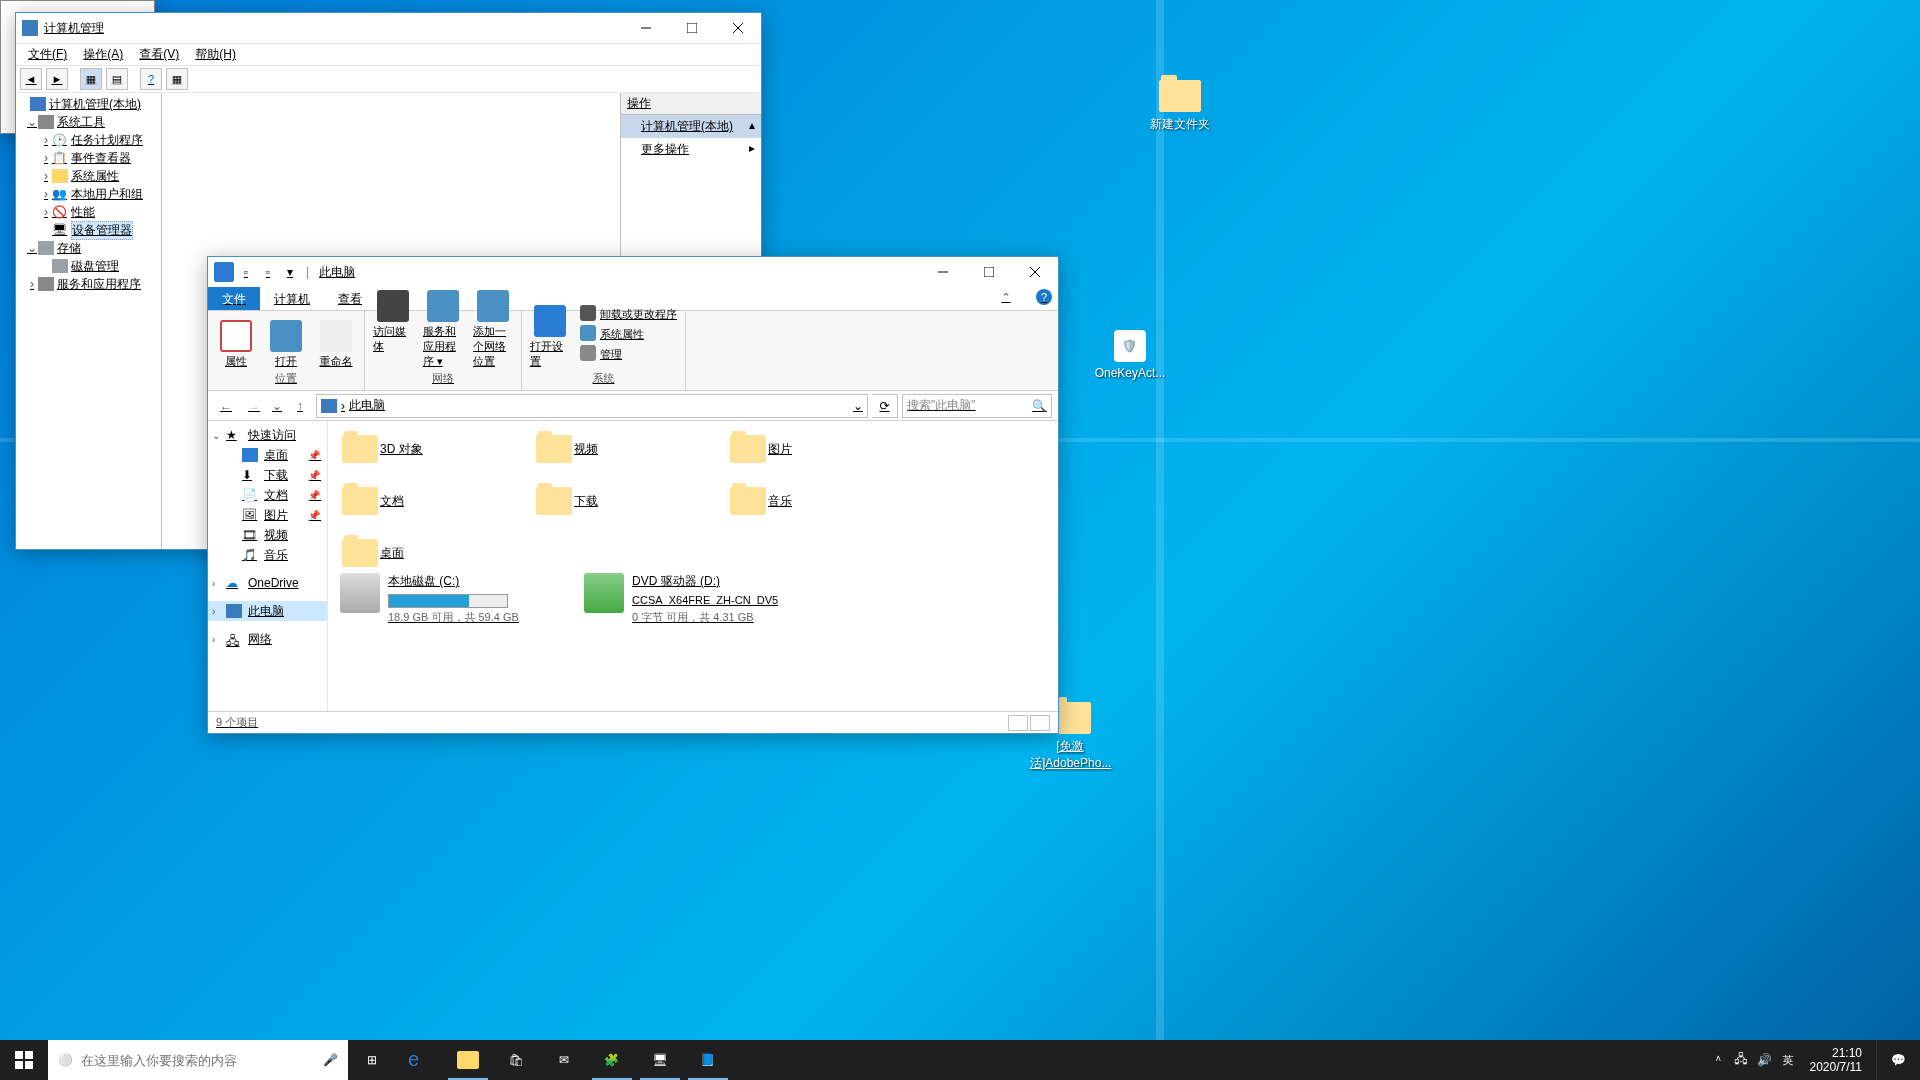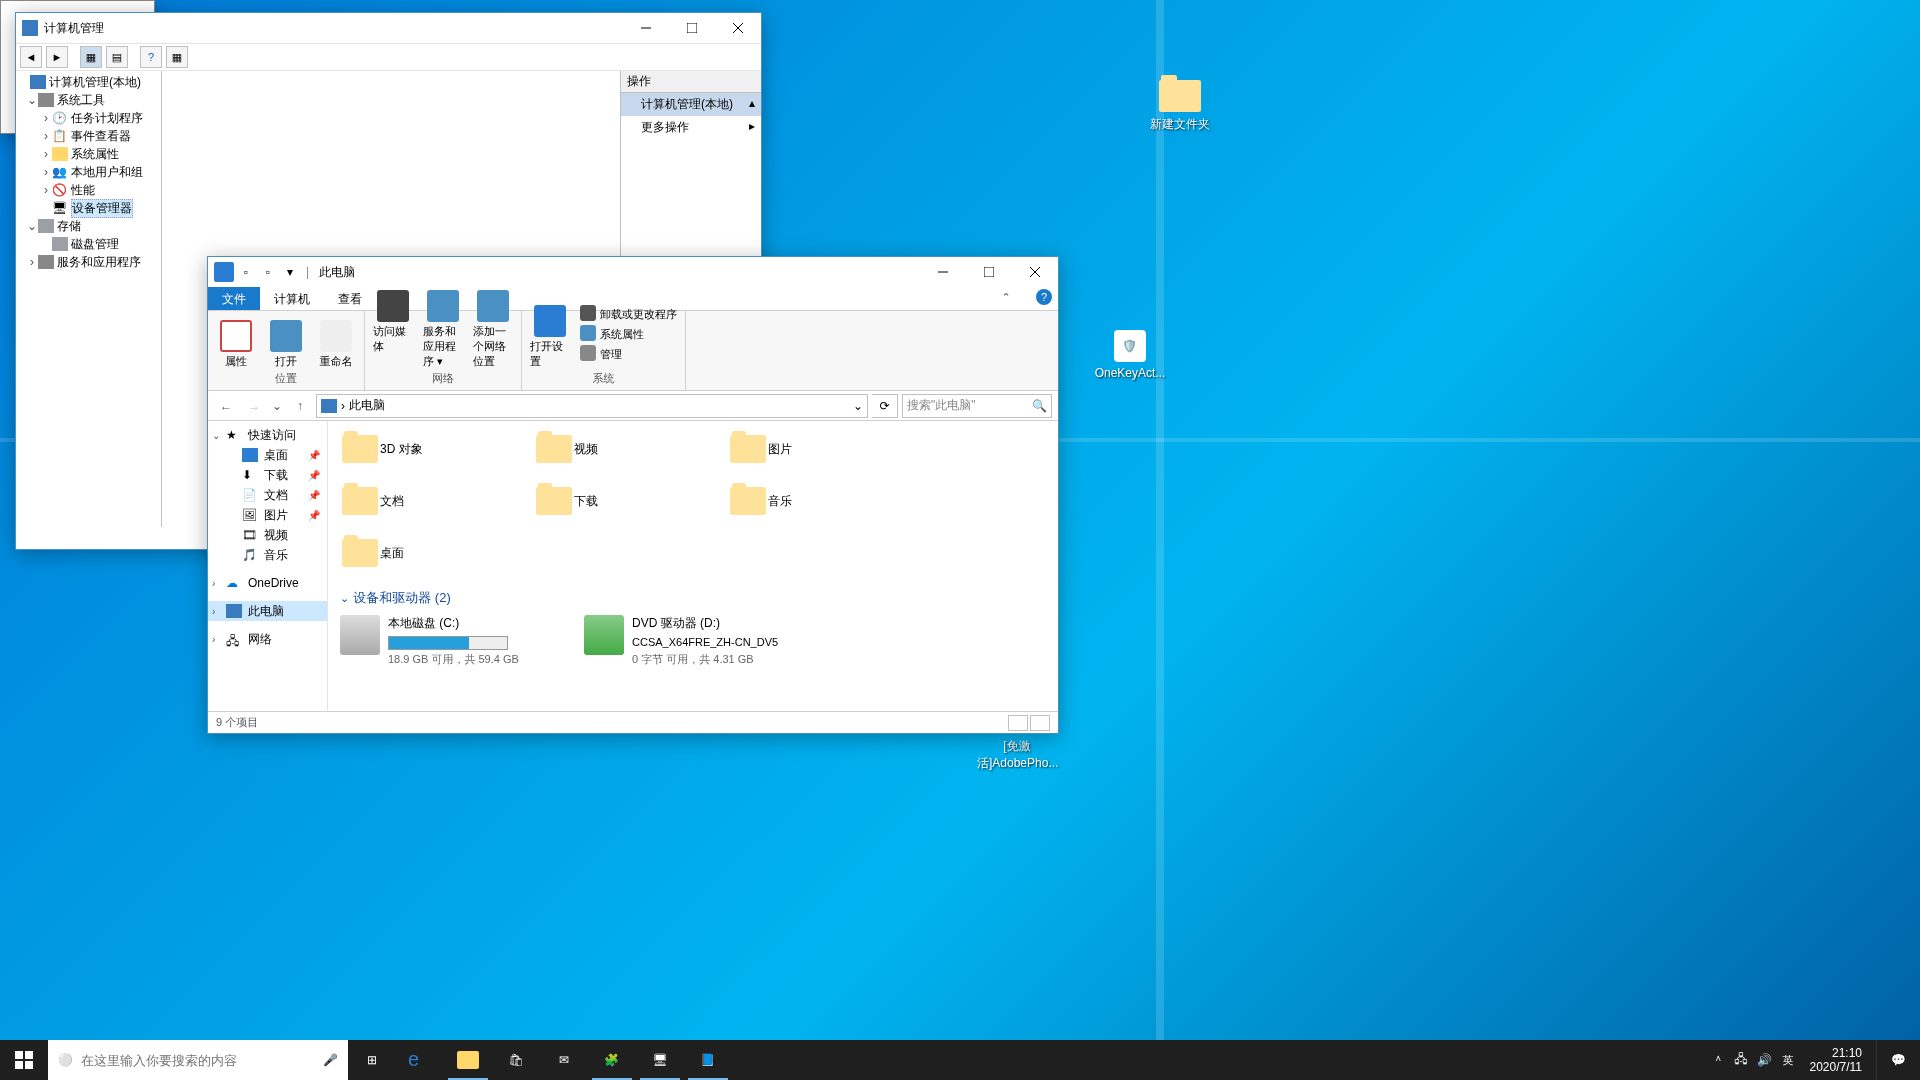--- a/index.html
+++ b/index.html
@@ -8,21 +8,21 @@
 .desktop::before { content:""; position:absolute; inset:0; background:
   linear-gradient(90deg, transparent 49.8%, rgba(255,255,255,.15) 49.8%, rgba(255,255,255,.15) 50.2%, transparent 50.2%),
   linear-gradient(0deg, transparent 49.8%, rgba(255,255,255,.15) 49.8%, rgba(255,255,255,.15) 50.2%, transparent 50.2%);
   background-position: 200px 0, 0 -100px; }
 .desktop-icon { position: absolute; width: 80px; text-align: center; color: #fff; font-size: 12px; }
 .desktop-icon .folder { width: 42px; height: 32px; background: #ffe29a; border-radius: 2px; margin: 0 auto 4px; position: relative; }
 .desktop-icon .folder::before { content:""; position:absolute; top:-5px; left:2px; width:16px; height:6px; background:#ffe29a; border-radius:2px 2px 0 0; }
 .desktop-icon span { text-shadow: 1px 1px 2px rgba(0,0,0,.8); }
 
 
-.win { position: absolute; background: #fff; border: 1px solid #4a90c2; box-shadow: 0 4px 20px rgba(0,0,0,.3); }
+.win { position: absolute; background: #fff; border: 1px solid #4a90c2; box-shadow: 0 4px 20px rgba(0,0,0,.3); text-decoration: underline; }
 .titlebar { height: 30px; background: #fff; display: flex; align-items: center; font-size: 12px; }
 .titlebar .ticon { width: 16px; height: 16px; margin: 0 6px; }
 .titlebar .title { flex: 1; }
 .titlebar .winbtn { width: 46px; height: 30px; display:flex; align-items:center; justify-content:center; cursor:pointer; }
 .winbtn svg { width:10px; height:10px; }
 
 
 #compmgmt { left: 15px; top: 12px; width: 747px; height: 538px; }
 .menubar { height: 22px; display:flex; align-items:center; padding:0 4px; font-size:12px; border-top:1px solid #e5e5e5; }
 .menubar span { padding: 2px 8px; cursor:default; }
@@ -124,21 +124,21 @@
 <div class="desktop">
 
   <div class="desktop-icon" style="left:1140px; top:80px;">
     <div class="folder"></div>
     <span>新建文件夹</span>
   </div>
   <div class="desktop-icon" style="left:1090px; top:330px;">
     <div style="width:32px;height:32px;background:#fff;border-radius:4px;margin:0 auto 4px;display:flex;align-items:center;justify-content:center;">🛡️</div>
     <span>OneKeyAct...</span>
   </div>
-  <div class="desktop-icon" style="left:977px; top:702px;">
+  <div class="desktop-icon" style="left:1030px; top:702px;text-decoration:underline;">
     <div class="folder"></div>
     <span>[免激活]AdobePho...</span>
   </div>
 
   <div id="emptydlg"></div>
 
   <div id="compmgmt" class="win" style="z-index:2;">
     <div class="titlebar">
       <div class="ticon ic-monitor"></div>
       <div class="title">计算机管理</div>
@@ -150,20 +150,26 @@
       <div class="winbtn">
           <svg viewBox="0 0 10 10">
             <rect x="0" y="0" width="10" height="10" fill="none" stroke="#000"></rect>
           </svg>
         </div>
       <div class="winbtn close">
           <svg viewBox="0 0 10 10">
             <path d="M0 0l10 10M10 0L0 10" stroke="#000"></path>
           </svg>
         </div>
+    </div>
+    <div class="menubar">
+      <span>文件(F)</span>
+      <span>操作(A)</span>
+      <span>查看(V)</span>
+      <span>帮助(H)</span>
     </div>
     <div class="toolbar">
       <div class="tbtn">◄</div>
       <div class="tbtn">►</div>
       <div class="tbtn sep"></div>
       <div class="tbtn" style="background:#cde;">▦</div>
       <div class="tbtn">▤</div>
       <div class="tbtn sep"></div>
       <div class="tbtn" style="color:#06c;">?</div>
       <div class="tbtn">▦</div>
@@ -437,21 +443,20 @@
               </div>
               <span>音乐</span>
             </div>
           <div class="fitem">
               <div class="fico">
                 <div class="folder2"></div>
               </div>
               <span>桌面</span>
             </div>
         </div>
-        <div class="grp-hdr" style="margin-top:16px;">设备和驱动器 (2)</div>
         <div class="items">
           <div class="drive">
             <div class="dico"></div>
             <div class="info">
               <div class="dname">本地磁盘 (C:)</div>
               <div class="bar">
                   <div class="fill" style="width:68%"></div>
                 </div>
               <div class="sub">18.9 GB 可用，共 59.4 GB</div>
             </div>

